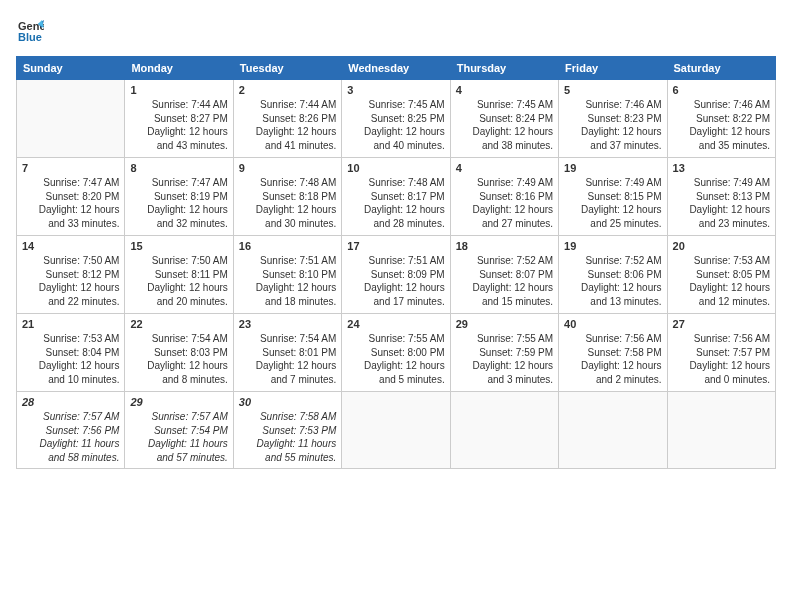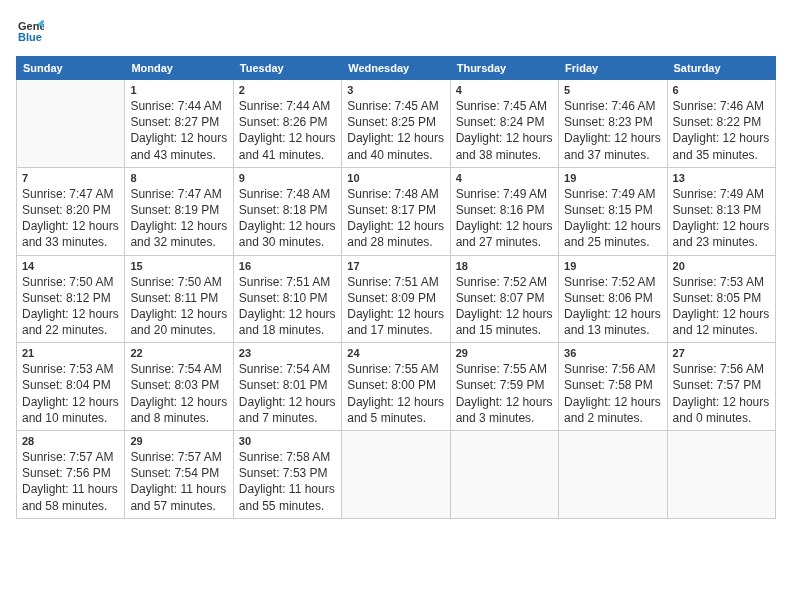--- a/index.html
+++ b/index.html
@@ -66,28 +66,30 @@
       height: 78px;
     }
     .day-number {
       font-weight: bold;
       font-size: 11px;
       color: #333;
       margin-bottom: 2px;
     }
     .day-info {
       color: #333;
-      font-size: 12px;
+      font-size: 10px;
       line-height: 1.35;
+      text-align: right;
     }
     .empty-cell {
       background: #f9f9f9;
     }
     .last-row td {
       height: 68px;
+      font-style: italic;
     }
   </style>
 </head>
 <body>
 
 <div class="page">
   <div class="header">
     <div class="logo">
       <svg class="logo-icon" viewBox="0 0 28 28">
         <text x="2" y="14" font-size="11" font-weight="bold" fill="#333" font-family="Arial">General</text>
@@ -221,21 +223,21 @@
           </td>
           <td>
             <div class="day-number">24</div>
             <div class="day-info">Sunrise: 7:55 AM<br>Sunset: 8:00 PM<br>Daylight: 12 hours<br>and 5 minutes.</div>
           </td>
           <td>
             <div class="day-number">29</div>
             <div class="day-info">Sunrise: 7:55 AM<br>Sunset: 7:59 PM<br>Daylight: 12 hours<br>and 3 minutes.</div>
           </td>
           <td>
-            <div class="day-number">36</div>
+            <div class="day-number">40</div>
             <div class="day-info">Sunrise: 7:56 AM<br>Sunset: 7:58 PM<br>Daylight: 12 hours<br>and 2 minutes.</div>
           </td>
           <td>
             <div class="day-number">27</div>
             <div class="day-info">Sunrise: 7:56 AM<br>Sunset: 7:57 PM<br>Daylight: 12 hours<br>and 0 minutes.</div>
           </td>
         </tr>
         <tr class="last-row">
           <td>
             <div class="day-number">28</div>

